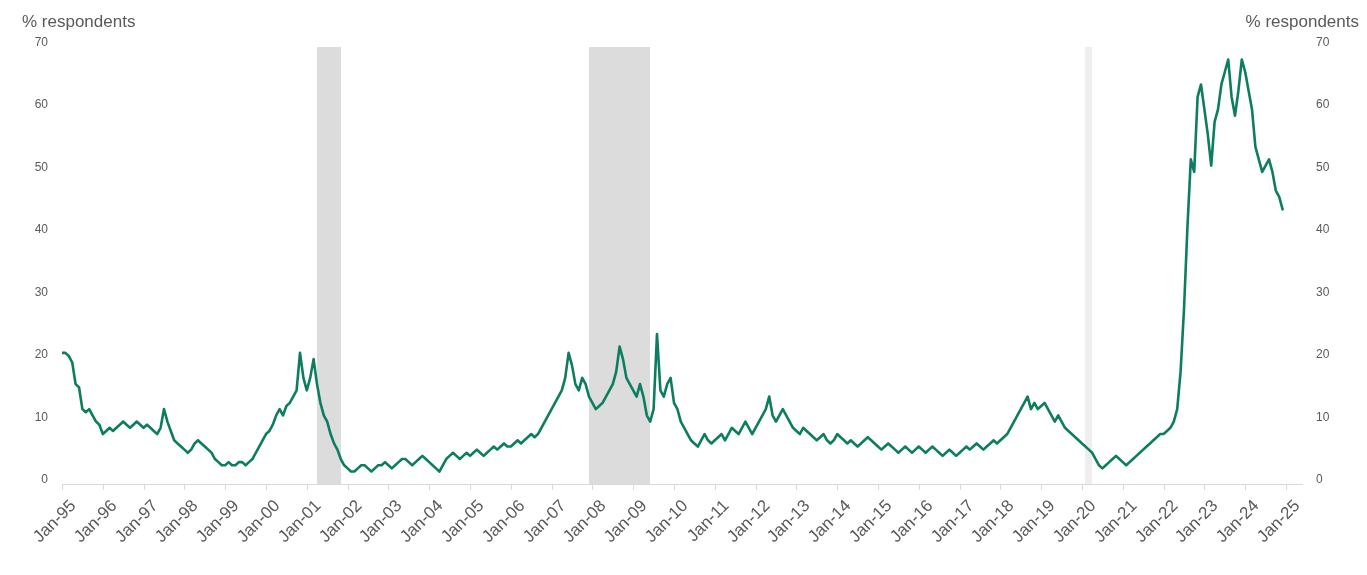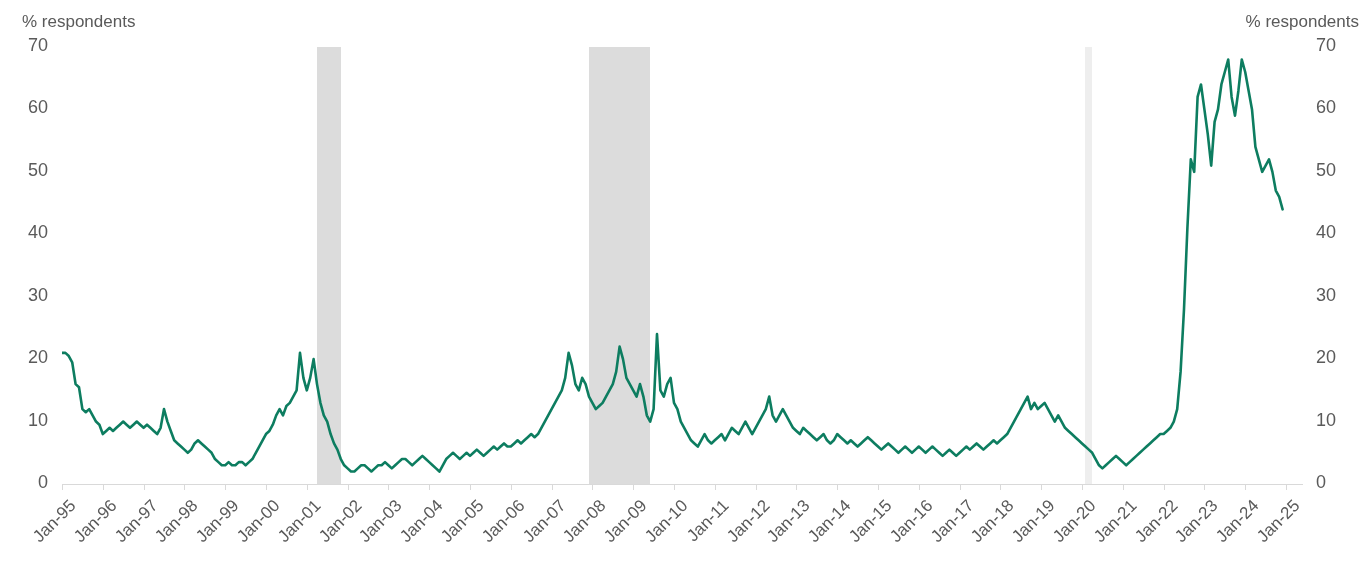--- a/index.html
+++ b/index.html
@@ -25,21 +25,21 @@
   .recession-band{position:absolute;top:0;bottom:0;background:#dcdcdc;}
   .recession-band.faint{background:#eeeeee;}
 
   #series-svg{position:absolute;left:0;top:0;width:1241px;height:437px;}
 
   .axis-line{position:absolute;background:#d9d9d9;}
   #x-axis-line{left:62px;top:484px;width:1241px;height:1px;}
   .tick{position:absolute;top:484px;width:1px;height:6px;background:#d9d9d9;}
 
   .ytick-label{
-    position:absolute;font-size:18px;color:#5a5a5a;line-height:1;
+    position:absolute;font-size:12px;color:#5a5a5a;line-height:1;
   }
   .ytick-label.leftcol{left:0;width:48px;text-align:right;}
   .ytick-label.rightcol{left:1316px;width:44px;text-align:left;}
 
   .xtick-label{
     position:absolute;font-size:17px;color:#5a5a5a;white-space:nowrap;
     transform-origin:right top;transform:rotate(-45deg);
     text-align:right;
   }
 </style>

